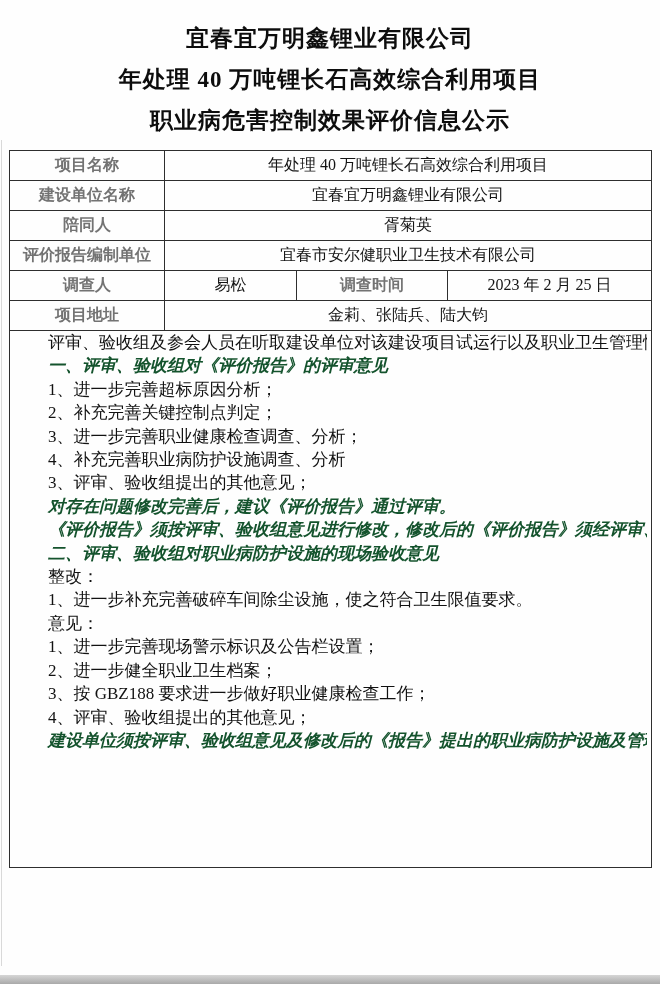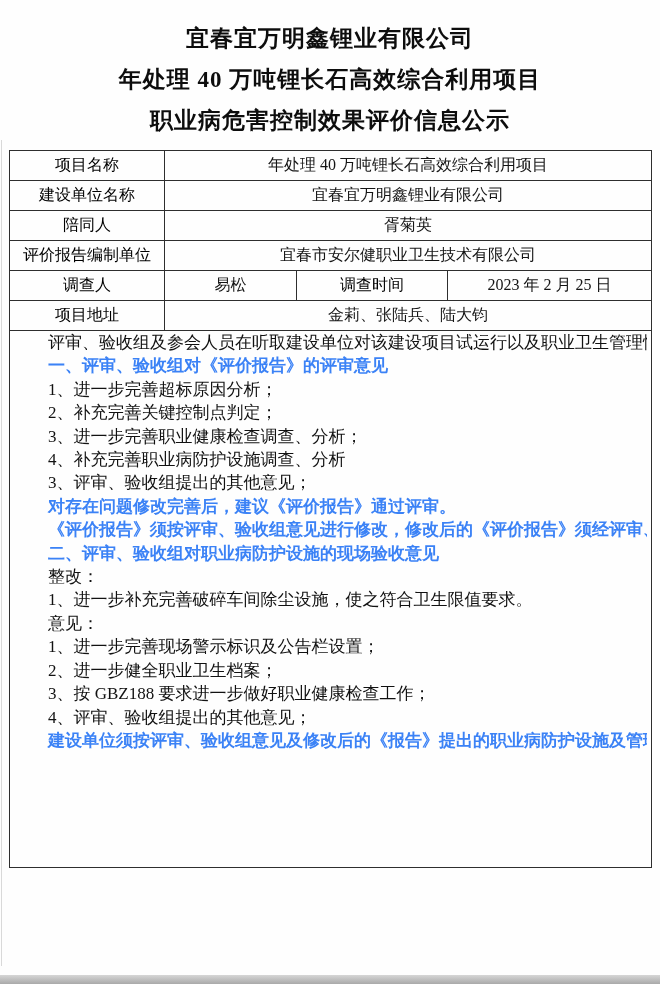--- a/index.html
+++ b/index.html
@@ -37,40 +37,40 @@
   table.info, table.info td { border:1.5px solid #2e2e2e; }
   table.info td {
     font-size:16px;
     text-align:center;
     vertical-align:middle;
     padding:0 4px;
     height:29px;
     overflow:hidden;
     white-space:nowrap;
   }
-  td.flabel { font-weight:normal; color:#000000; }
+  td.flabel { font-weight:bold; color:#737373; }
   td.fvalue { font-weight:normal; }
   td.opinion-cell {
     text-align:left; vertical-align:top;
     white-space:normal;
     padding:1px 5px 0 6px;
     height:auto;
   }
   .opinion-content {
     height:536px; overflow:hidden;
   }
   .opinion-content p {
     margin:0;
     font-size:17px;
     line-height:23.4px;
     text-align:justify;
     text-indent:2em;
     color:#111;
   }
-  .opinion-content p.bold { font-weight:bold; color:#3b82f6; }
+  .opinion-content p.bold { font-weight:bold; color:#14532d;font-style:italic; }
 </style>
 </head>
 <body>
 
 <div class="page">
 
   <div class="titles">
     <div class="title-line">宜春宜万明鑫锂业有限公司</div>
     <div class="title-line">年处理 40 万吨锂长石高效综合利用项目</div>
     <div class="title-line">职业病危害控制效果评价信息公示</div>

